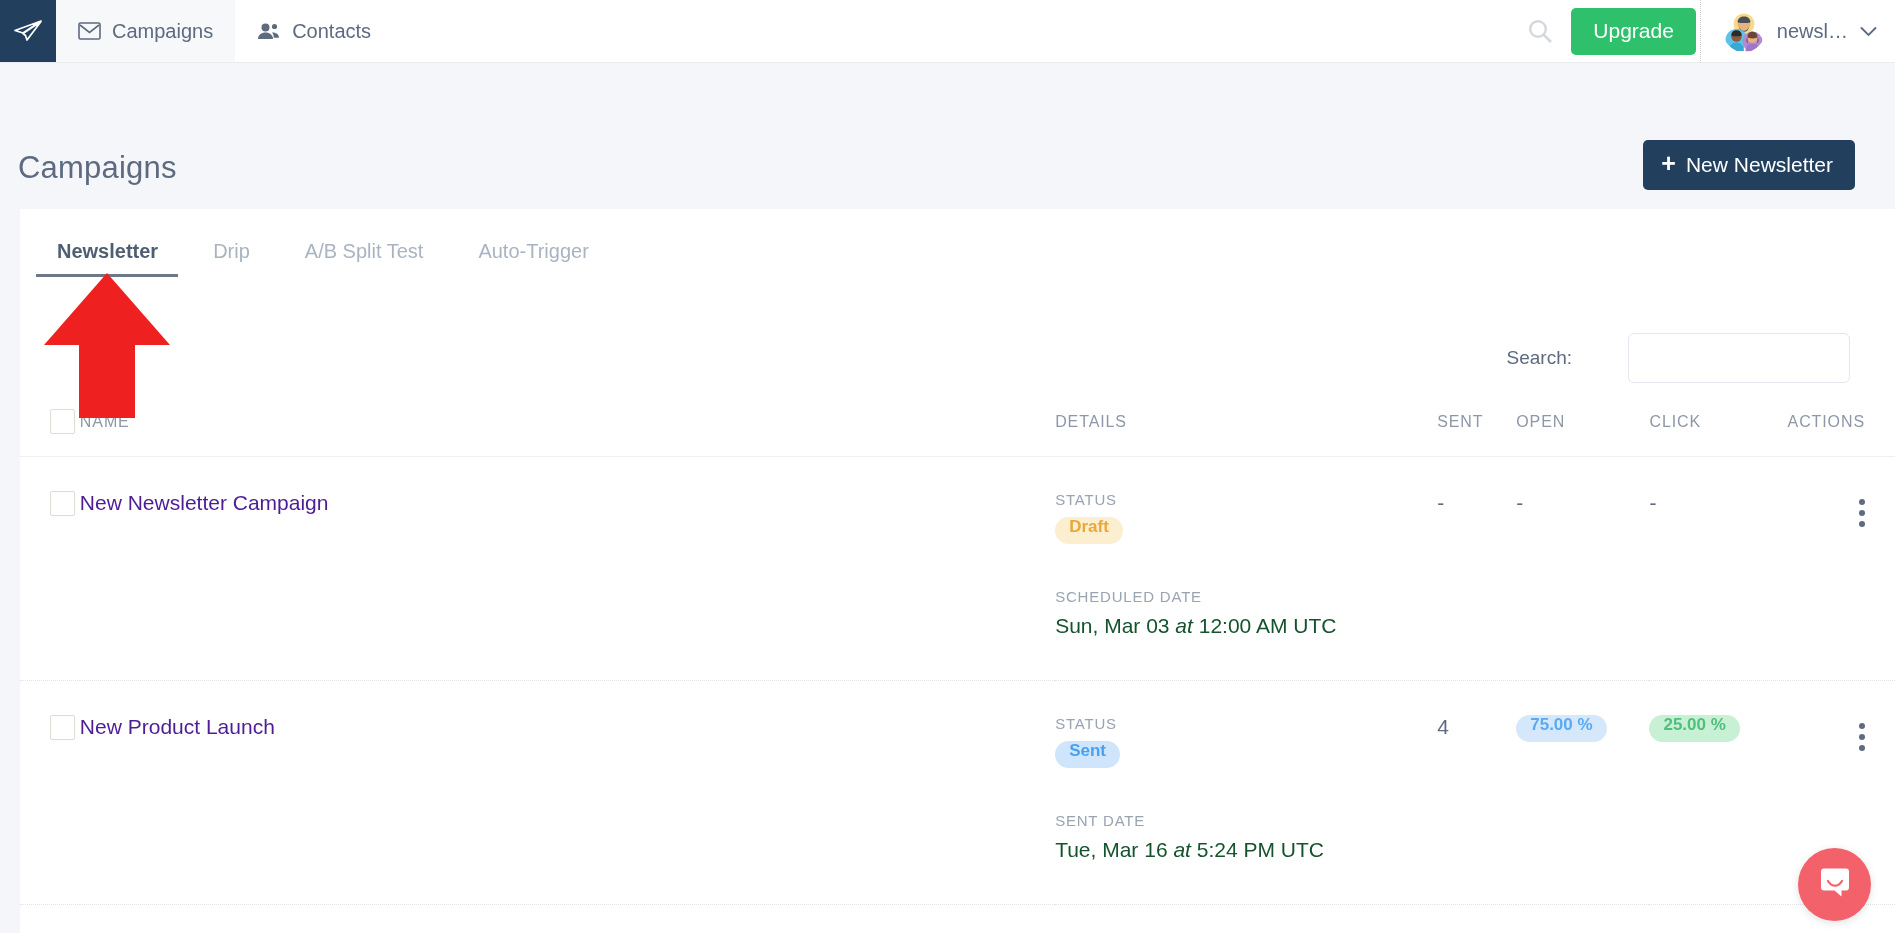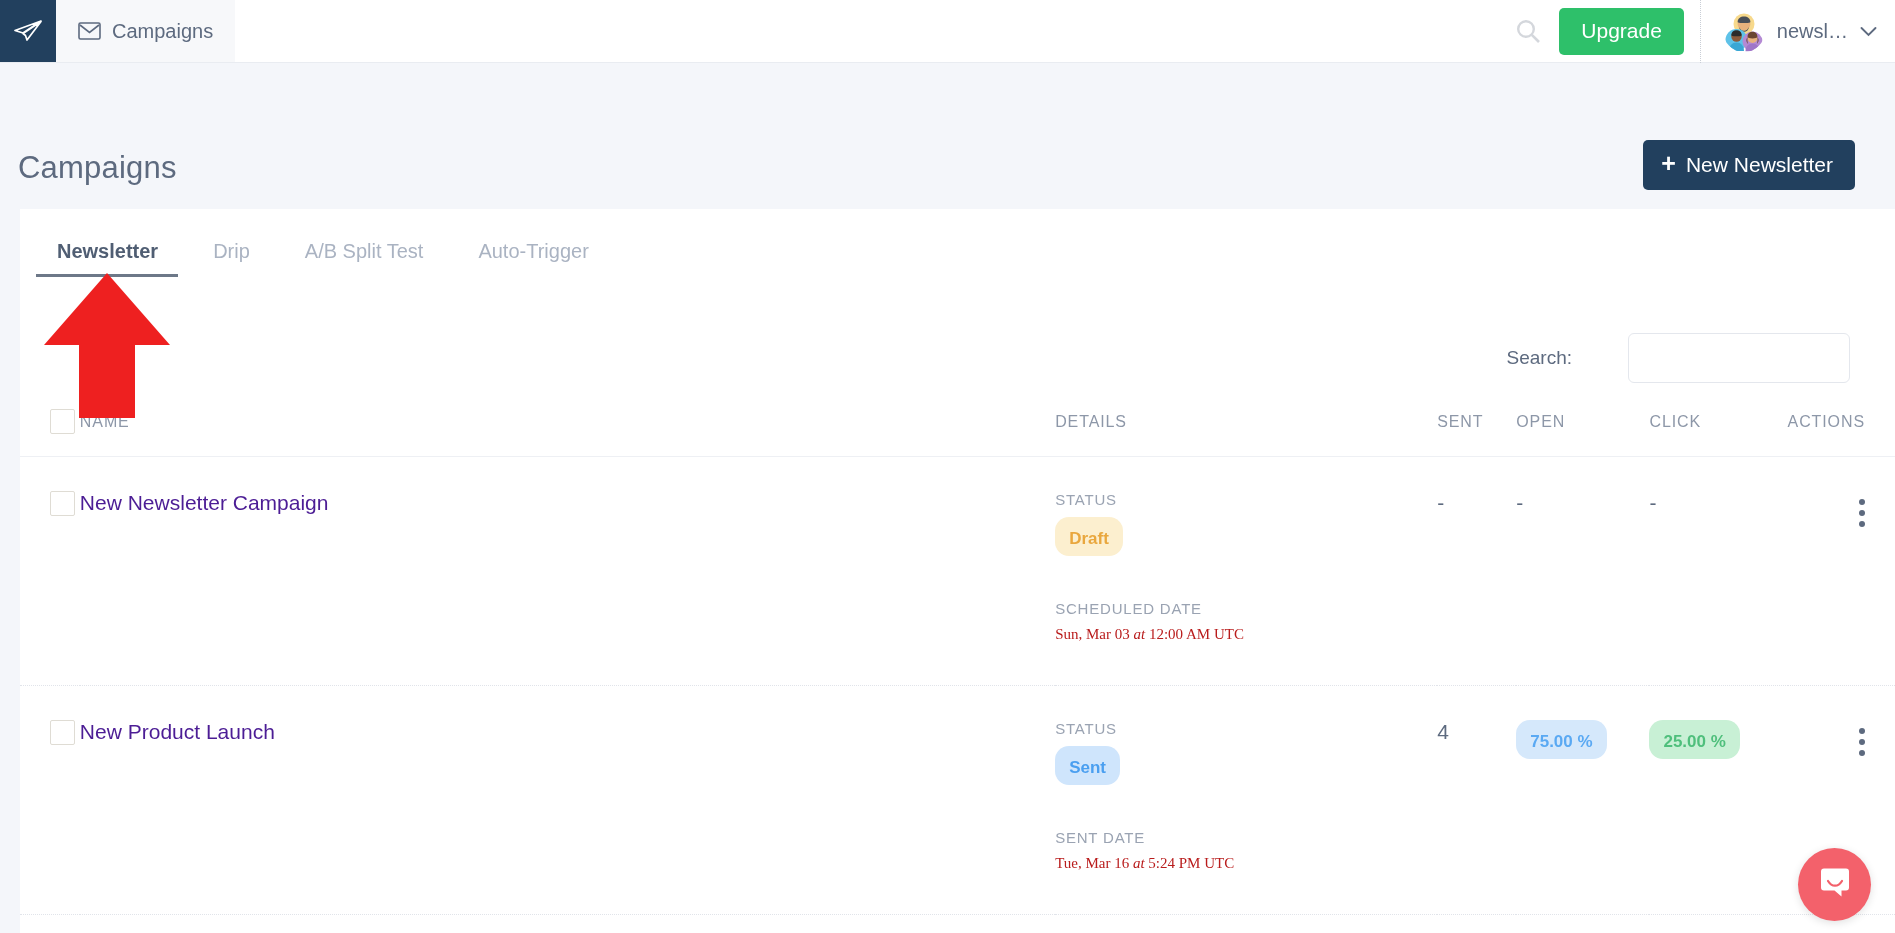--- a/index.html
+++ b/index.html
@@ -44,21 +44,21 @@
   .nav-search {
     width: 62px; display: flex; align-items: center; justify-content: center;
     cursor: pointer; color: #d4d7dc;
   }
   .upgrade-btn {
     background: #2ec06a;
     color: #ffffff;
     font-size: 21px;
     border: none; border-radius: 5px;
     padding: 11px 22px 12px;
-    margin-right: 16px;
+    margin-right: 4px;
     cursor: pointer;
     font-family: "Liberation Sans", sans-serif;
   }
   .account {
     display: flex; align-items: center; gap: 12px;
     height: 63px;
     padding: 0 18px 0 22px;
     border-left: 1px dotted #c9ced6;
     cursor: pointer;
   }
@@ -162,30 +162,30 @@
   .cname { font-size: 21px; color: #4c1d95; }
 
   .dlabel {
     font-size: 15px; color: #9aa3b2; letter-spacing: .8px;
     font-family: "Liberation Sans Narrow", "Liberation Sans", sans-serif;
     margin-bottom: 9px;
   }
   .badge {
     display: inline-block;
     font-size: 17px; font-weight: bold;
-    padding: 12px 14px 7px;
+    padding: 0 14px 7px;
     border-radius: 14px;
   }
   .badge-draft { color: #e9a73e; background: #fcefcf; }
   .badge-sent  { color: #4a9ff0; background: #cfe5fc; }
   .badge-open  { color: #5aa9f3; background: #d5e8fb; }
   .badge-click { color: #4fbf7c; background: #c8f0d5; }
 
   .dgroup2 { margin-top: 44px; }
-  .dval { font-size: 15px; color: #b91c1c; font-family: Liberation Serif, serif; }
+  .dval { font-size: 21px; color: #14532d; }
   .dval i { font-style: italic; }
 
   .statnum { font-size: 21px; color: #5d6a7f; }
   .dash { font-size: 21px; color: #5d6a7f; }
 
   .kebab { display: inline-flex; flex-direction: column; gap: 5px; cursor: pointer; }
   .kebab span { width: 6px; height: 6px; border-radius: 50%; background: #5d6a7f; display: block; }
 
   
   .arrow-anno {
@@ -222,20 +222,31 @@
     <div class="nav-item active">
       <span class="nav-ico">
         <svg width="23" height="18" viewBox="0 0 23 18">
           <rect x="1" y="1" width="21" height="16" rx="1.5" fill="none" stroke="#5d6a7f" stroke-width="1.6"></rect>
           <path d="M2 3 L11.5 10.5 L21 3" fill="none" stroke="#5d6a7f" stroke-width="1.6"></path>
         </svg>
       </span>
       <span>Campaigns</span>
     </div>
 
+    <div class="nav-item">
+      <span class="nav-ico">
+        <svg width="24" height="18" viewBox="0 0 24 18">
+          <circle cx="8.5" cy="5.5" r="4" fill="#5d6a7f"></circle>
+          <path d="M1 17c0-4.1 3.4-6.5 7.5-6.5S16 12.9 16 17z" fill="#5d6a7f"></path>
+          <circle cx="17.5" cy="4.5" r="2.6" fill="#5d6a7f"></circle>
+          <path d="M15 10.5c4 0 7 1.9 7 5.2h-5.2c0-2-0.7-3.8-1.8-5.2z" fill="#5d6a7f"></path>
+        </svg>
+      </span>
+      <span>Contacts</span>
+    </div>
 
 
   </div>
 
   <div class="nav-spacer"></div>
 
   <div class="nav-right">
     <div class="nav-search">
       <svg width="26" height="26" viewBox="0 0 26 26">
         <circle cx="11" cy="11" r="7.8" fill="none" stroke="#d4d7dc" stroke-width="2.4"></circle>

